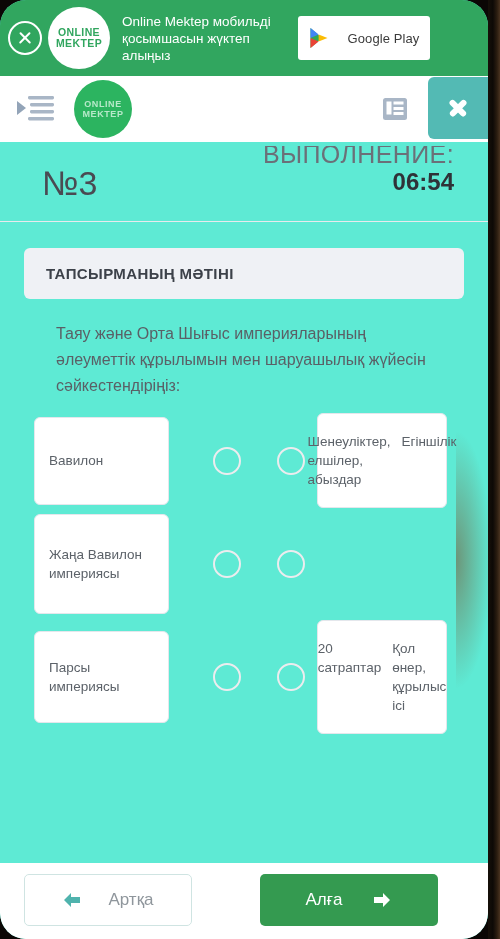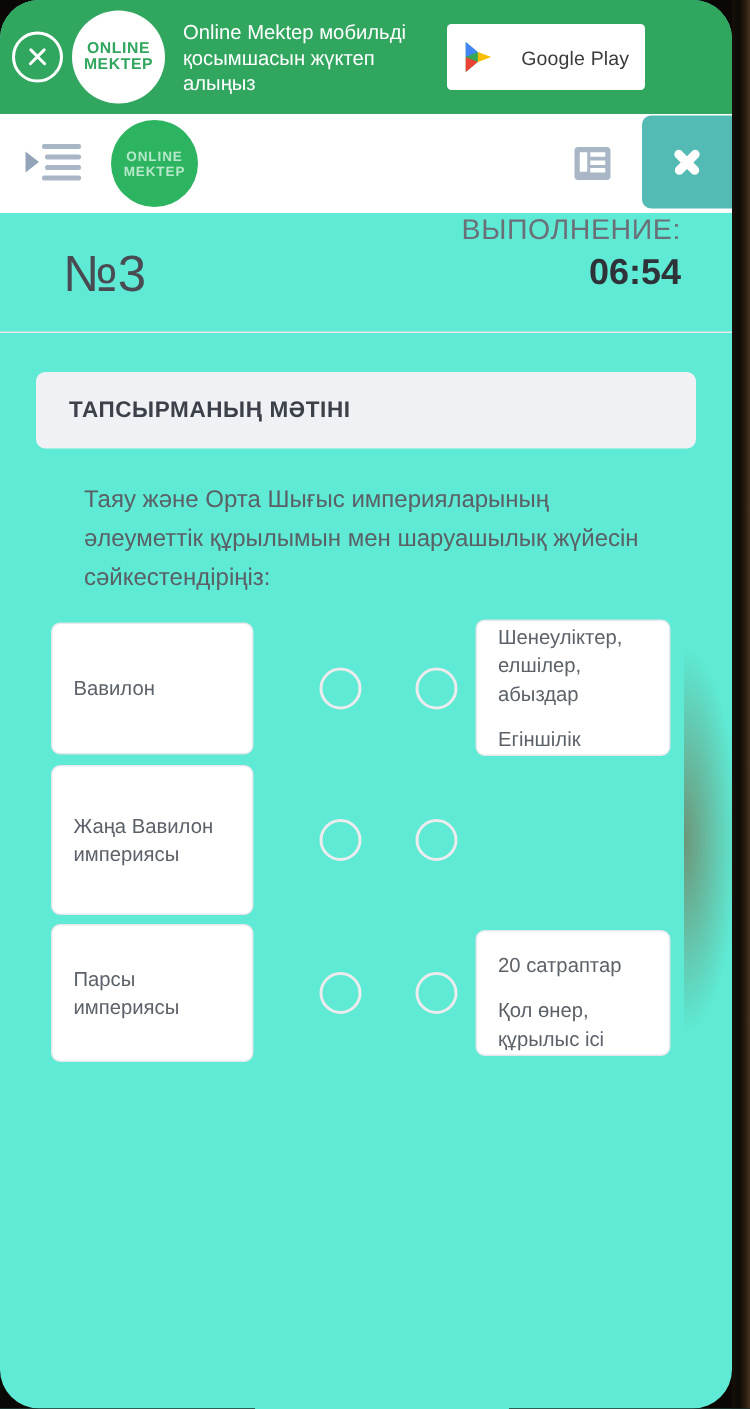--- a/index.html
+++ b/index.html
@@ -132,21 +132,21 @@
     font-weight: normal;
     margin-top: 18px;
   }
   .timer-wrap {
     margin-left: auto;
     text-align: right;
     overflow: hidden;
     height: 66px;
   }
   .timer-label {
-    font-size: 19px;
+    font-size: 25px;
     color: #6b7078;
     letter-spacing: .4px;
     margin-top: -6px;
     display: block;
     line-height: 28px;
   }
   .timer-value {
     font-size: 24px;
     font-weight: bold;
     color: #2f3238;
@@ -192,24 +192,24 @@
     width: 135px;
     min-height: 88px;
     padding: 12px 14px;
     display: flex;
     align-items: center;
     margin-left: 10px;
   }
   .card-right {
     width: 130px;
     min-height: 88px;
-    padding: 1px 14px;
-    display: flex;
-    flex-direction: column;
-    justify-content: flex-end;
+    padding: 18px 14px;
+    display: flex;
+    flex-direction: row;
+    justify-content: center;
     gap: 11px;
   }
   .radio {
     width: 28px; height: 28px;
     border: 2px solid #ececee;
     border-radius: 50%;
     flex: 0 0 28px;
   }
   .dot-left { margin-left: 44px; }
   .dot-right { margin-left: 36px; margin-right: 12px; }
@@ -371,18 +371,32 @@
           <div class="radio dot-right"></div>
           <div class="card card-right">
             <span>20 сатраптар</span>
             <span>Қол өнер, құрылыс ісі</span>
           </div>
         </div>
 
       </div>
     </div>
 
+    <div id="footer">
+      <div class="btn btn-back">
+        <svg class="arrow" viewBox="0 0 20 16">
+          <path d="M9 1 L2 8 L9 15 L9 11 L18 11 L18 5 L9 5 Z" fill="#4fb3ad"></path>
+        </svg>
+        <span>Артқа</span>
+      </div>
+      <div class="btn btn-next">
+        <span>Алға</span>
+        <svg class="arrow" viewBox="0 0 20 16">
+          <path d="M11 1 L18 8 L11 15 L11 11 L2 11 L2 5 L11 5 Z" fill="#ffffff"></path>
+        </svg>
+      </div>
+    </div>
 
   </div>
 
   <div id="bezel"></div>
   <div id="bezel-soft"></div>
 </div>
 
 </body></html>

